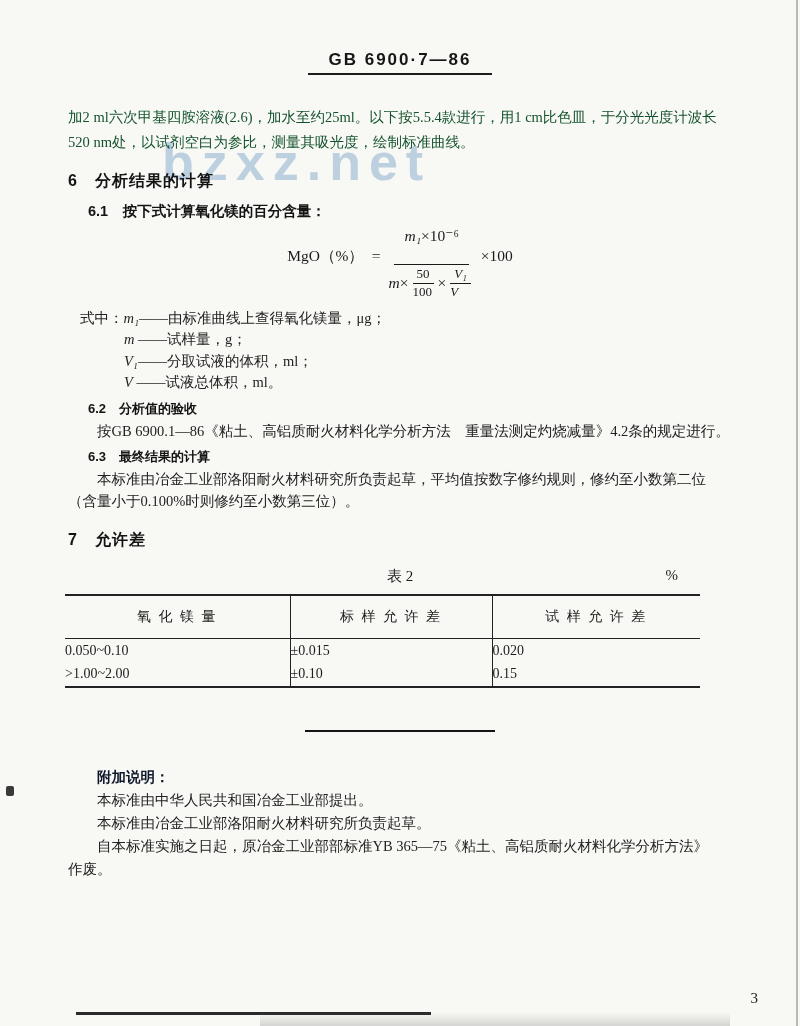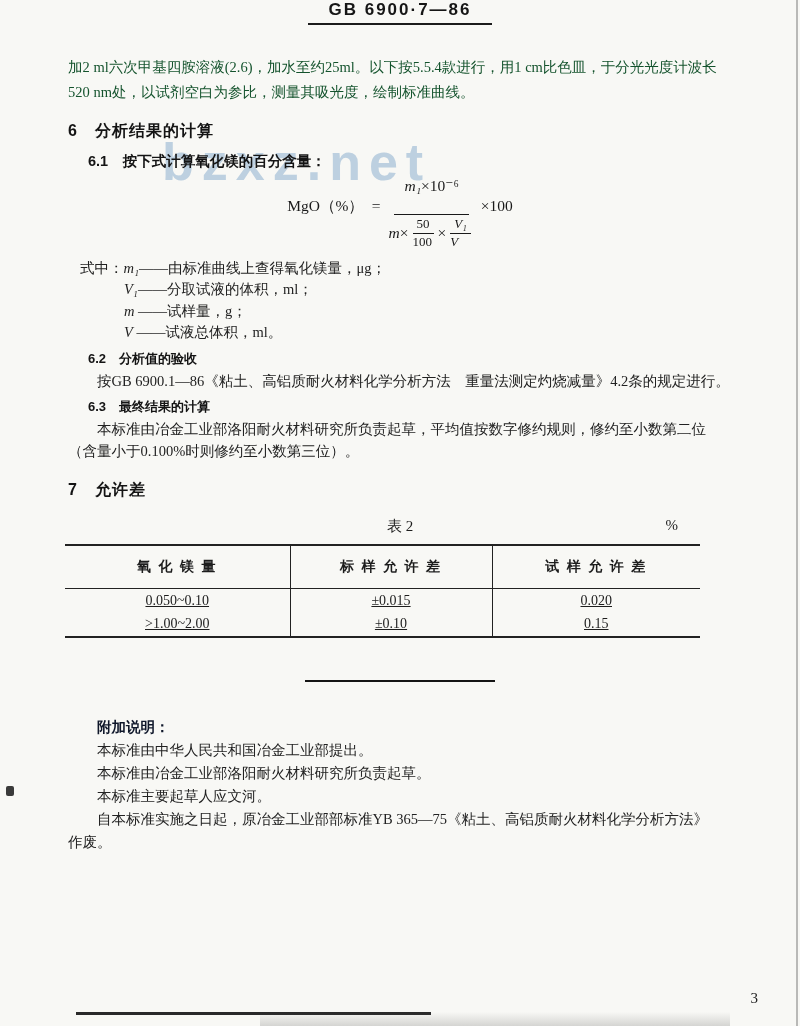--- a/index.html
+++ b/index.html
@@ -14,21 +14,21 @@
 
   
   .watermark {
     position:absolute; z-index:1; left:162px; top:132px;
     font-family:Liberation Sans, sans-serif;
     font-weight:700; font-size:52px; letter-spacing:8px;
     color:rgba(125,165,200,0.48); white-space:nowrap;
   }
 
   
-  .doc-code-wrap { text-align:center; }
+  .doc-code-wrap { text-align:center; padding-top:50px; }
   .doc-code {
     display:inline-block; font-family:"Liberation Sans","DejaVu Sans",sans-serif;
     font-weight:700; font-size:17px; letter-spacing:2px; color:#161616;
     border-bottom:2.5px solid #1c1c1c; padding:0 20px 3px;
   }
 
   .intro { margin:30px 68px 0; font-size:14.5px; line-height:25px; color:#14532d; }
 
   .hd { font-family:"Liberation Sans","DejaVu Sans",sans-serif; font-weight:700; color:#141414; }
   h2.sec  { font-size:16px; margin:16px 68px 0; letter-spacing:1px; }
@@ -52,22 +52,22 @@
 
   
   .where { margin:8px 0 0 80px; font-size:14.5px; line-height:21.5px; color:#222; }
   .where-line.indented { margin-left:44px; }
 
   
   .tbl-caption-row { position:relative; margin-top:16px; text-align:center; font-size:15px; color:#1d1d1d; }
   .tbl-unit { position:absolute; right:122px; top:0; }
   table.tbl { width:635px; margin:8px 0 0 65px; border-collapse:collapse;
     border-top:2px solid #222; border-bottom:2px solid #222; font-size:14px; color:#1d1d1d; }
-  table.tbl th { font-weight:700; height:44px; border-bottom:1.5px solid #222; letter-spacing:2px; }
-  table.tbl td { height:24px; text-align:center;text-decoration:underline; }
+  table.tbl th { font-weight:400; height:44px; border-bottom:1.5px solid #222; letter-spacing:2px; }
+  table.tbl td { height:24px; text-align:left; }
   table.tbl th + th, table.tbl td + td { border-left:1px solid #222; }
 
   .sep { width:190px; height:2px; background:#151515; margin:42px auto 0; }
 
   
   .fujia { margin:34px 80px 0 68px; font-size:14.5px; line-height:23px; color:#222; }
   .fujia p { text-indent:2em; }
   .fj-title { font-family:"Liberation Sans","DejaVu Sans",sans-serif; font-weight:700; color:#0f172a; }
 
   .page-num { position:absolute; right:42px; top:990px; font-size:15px; color:#222; z-index:2; }
@@ -115,22 +115,22 @@
               <span class="fnum2"><i class="var">V₁</i></span>
               <span class="fden2"><i class="var">V</i></span>
             </span>
         </span>
       </span>
       <span class="bar-align tail">×100</span>
     </div>
 
     <div class="where">
       <p class="where-line"><span>式中：</span><i class="var">m₁</i><span>——由标准曲线上查得氧化镁量，μg；</span></p>
+      <p class="where-line indented"><i class="var">m</i><span> ——试样量，g；</span></p>
       <p class="where-line indented"><i class="var">V₁</i><span>——分取试液的体积，ml；</span></p>
-      <p class="where-line indented"><i class="var">m</i><span> ——试样量，g；</span></p>
       <p class="where-line indented"><i class="var">V</i><span> ——试液总体积，ml。</span></p>
     </div>
 
     <h3 class="hd sub2">6.2　分析值的验收</h3>
     <p class="body-p">按GB 6900.1—86《粘土、高铝质耐火材料化学分析方法　重量法测定灼烧减量》4.2条的规定进行。</p>
 
     <h3 class="hd sub2">6.3　最终结果的计算</h3>
     <p class="body-p">本标准由冶金工业部洛阳耐火材料研究所负责起草，平均值按数字修约规则，修约至小数第二位（含量小于0.100%时则修约至小数第三位）。</p>
 
     <h2 class="hd sec" style="margin-top:18px;">7　允许差</h2>
@@ -166,21 +166,20 @@
         </tr>
       </tbody>
     </table>
 
     <div class="sep"></div>
 
     <div class="fujia">
       <p class="fj-title">附加说明：</p>
       <p>本标准由中华人民共和国冶金工业部提出。</p>
       <p>本标准由冶金工业部洛阳耐火材料研究所负责起草。</p>
-      <p>本标准主要起草人应文河。</p>
       <p>自本标准实施之日起，原冶金工业部部标准YB 365—75《粘土、高铝质耐火材料化学分析方法》作废。</p>
     </div>
 
   </div>
 
   <div class="page-num">3</div>
 
   <div class="edge-r"></div>
   <div class="edge-b"></div>
   <div class="smudge"></div>

